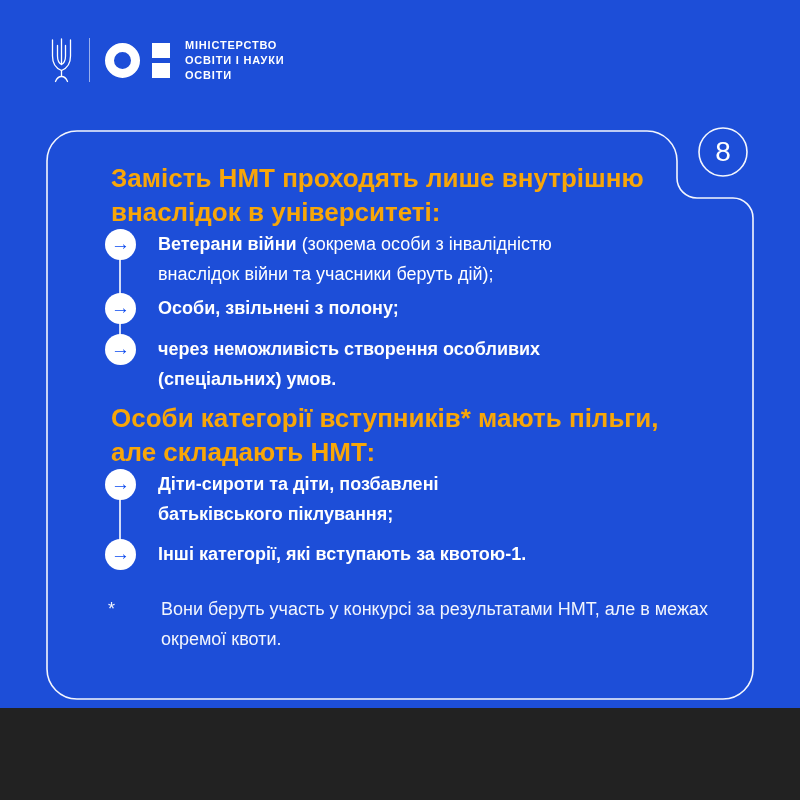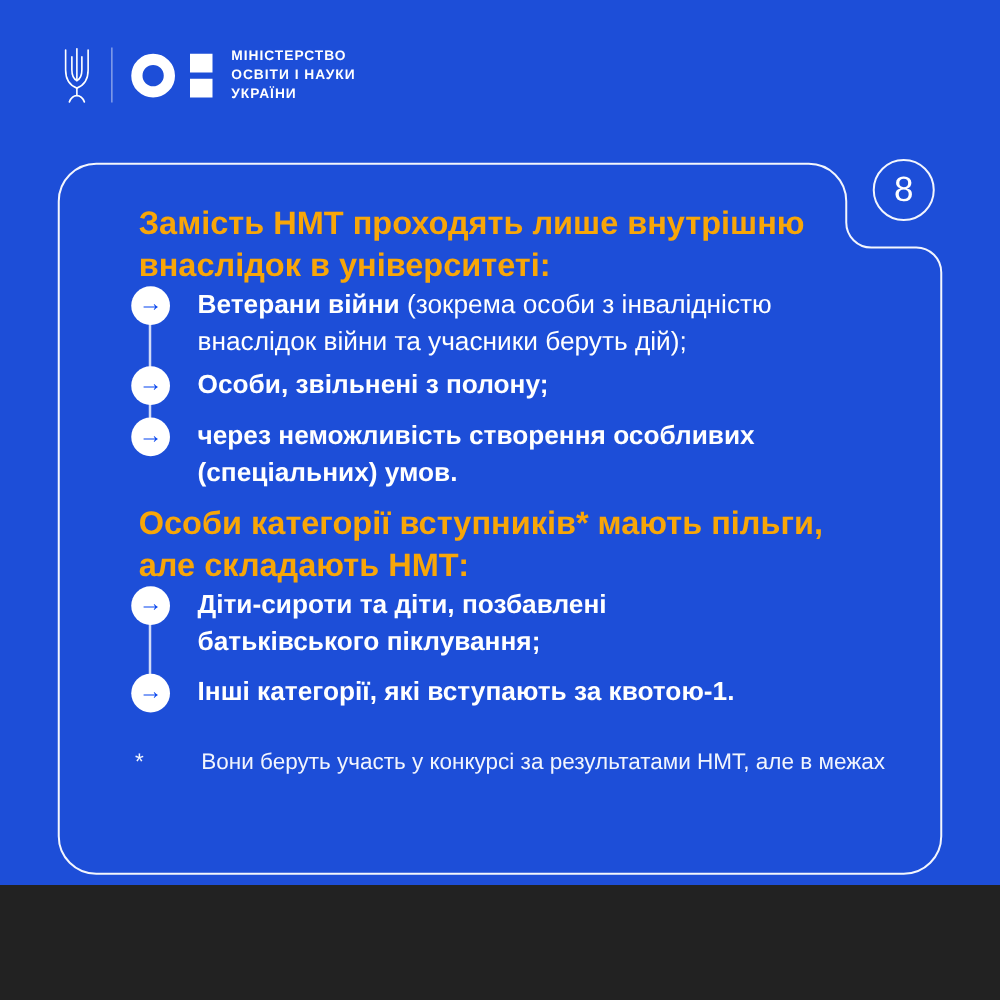--- a/index.html
+++ b/index.html
@@ -79,21 +79,21 @@
     flex:0 0 31px;width:31px;height:31px;margin-left:-6px;
     background:#fff;border-radius:50%;
     display:flex;align-items:center;justify-content:center;
   }
   .arrow-glyph{
     color:#0847EF;font-size:19px;line-height:1;
     transform:translateY(-1px);
   }
   .bullet-text{
     margin-left:22px;
-    color:#fff;font-size:21px;line-height:30px;
+    color:#fff;font-size:18px;line-height:30px;
   }
   .bullet-text .line{display:block;white-space:nowrap;}
   .bullet-text b{font-weight:bold;}
 
   .mt3{margin-top:3px;}
   .mt4{margin-top:4px;}
   .mt7{margin-top:7px;}
   .mt10{margin-top:10px;}
   .mt24{margin-top:24px;}
 
@@ -125,21 +125,21 @@
     <div class="logo-mark">
       <div class="logo-ring"></div>
       <div class="logo-squares">
           <i></i>
           <i></i>
         </div>
     </div>
     <div class="logo-text">
       <span>МІНІСТЕРСТВО</span>
       <span>ОСВІТИ І НАУКИ</span>
-      <span>УКРАЇНИ</span>
+      <span>ОСВІТИ</span>
     </div>
   </div>
 
   <svg class="chrome" viewBox="0 0 800 800">
     <path d="M77 131 H647 A30 30 0 0 1 677 161 V178 A20 20 0 0 0 697 198 H733 A20 20 0 0 1 753 218 V669 A30 30 0 0 1 723 699 H77 A30 30 0 0 1 47 669 V161 A30 30 0 0 1 77 131 Z"></path>
     <circle cx="723" cy="152" r="24"></circle>
     <line x1="38" y1="742" x2="751" y2="742" stroke-width="2"></line>
     <path d="M739 730 L751 742 L739 754" stroke-width="2" stroke-linecap="round" stroke-linejoin="round"></path>
   </svg>
   <div class="badge-number">8</div>
@@ -209,17 +209,18 @@
         <div class="bullet-text">
           <span class="line"><b>Інші категорії, які вступають за квотою-1.</b></span>
         </div>
       </li>
     </ul>
 
     <div class="footnote mt24">
       <span class="footnote-marker">*</span>
       <div class="footnote-text">
         <span>Вони беруть участь у конкурсі за результатами НМТ, але в межах</span>
+        <span>окремої квоти.</span>
       </div>
     </div>
 
   </div>
 </div>
 
 </body></html>

